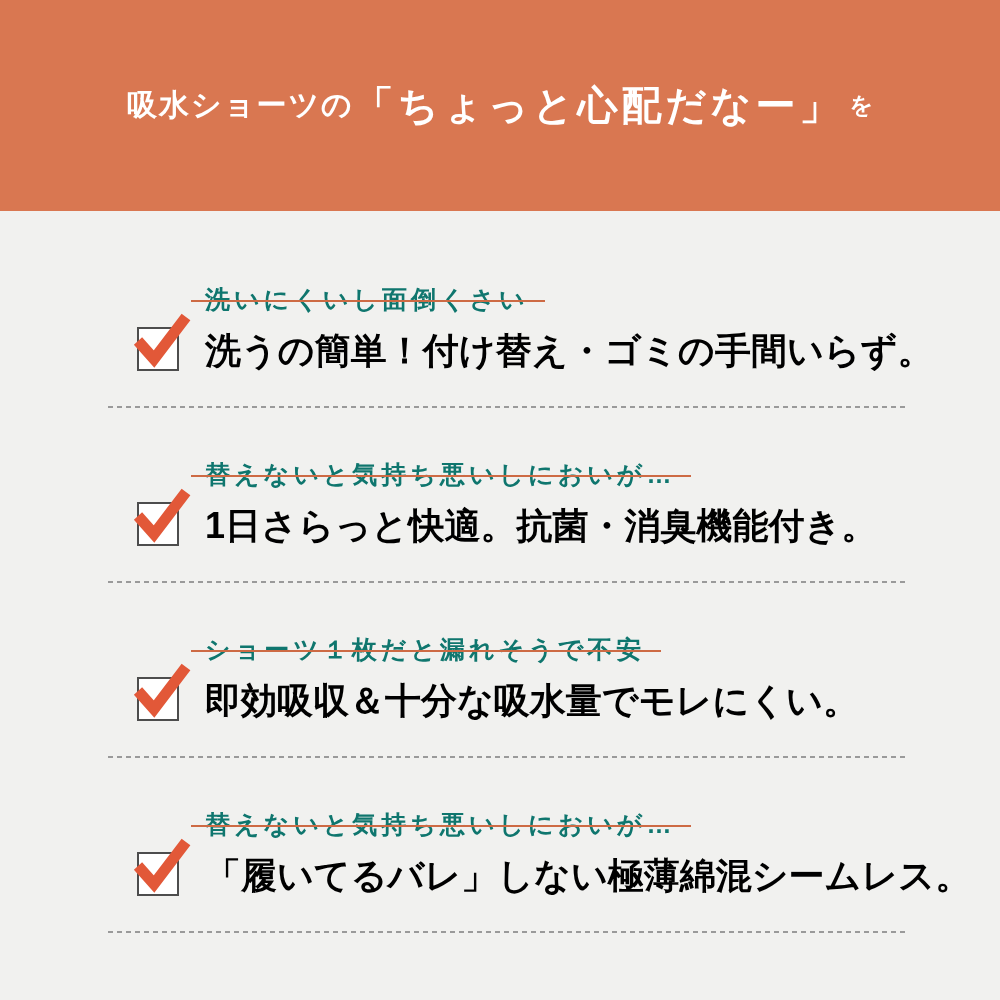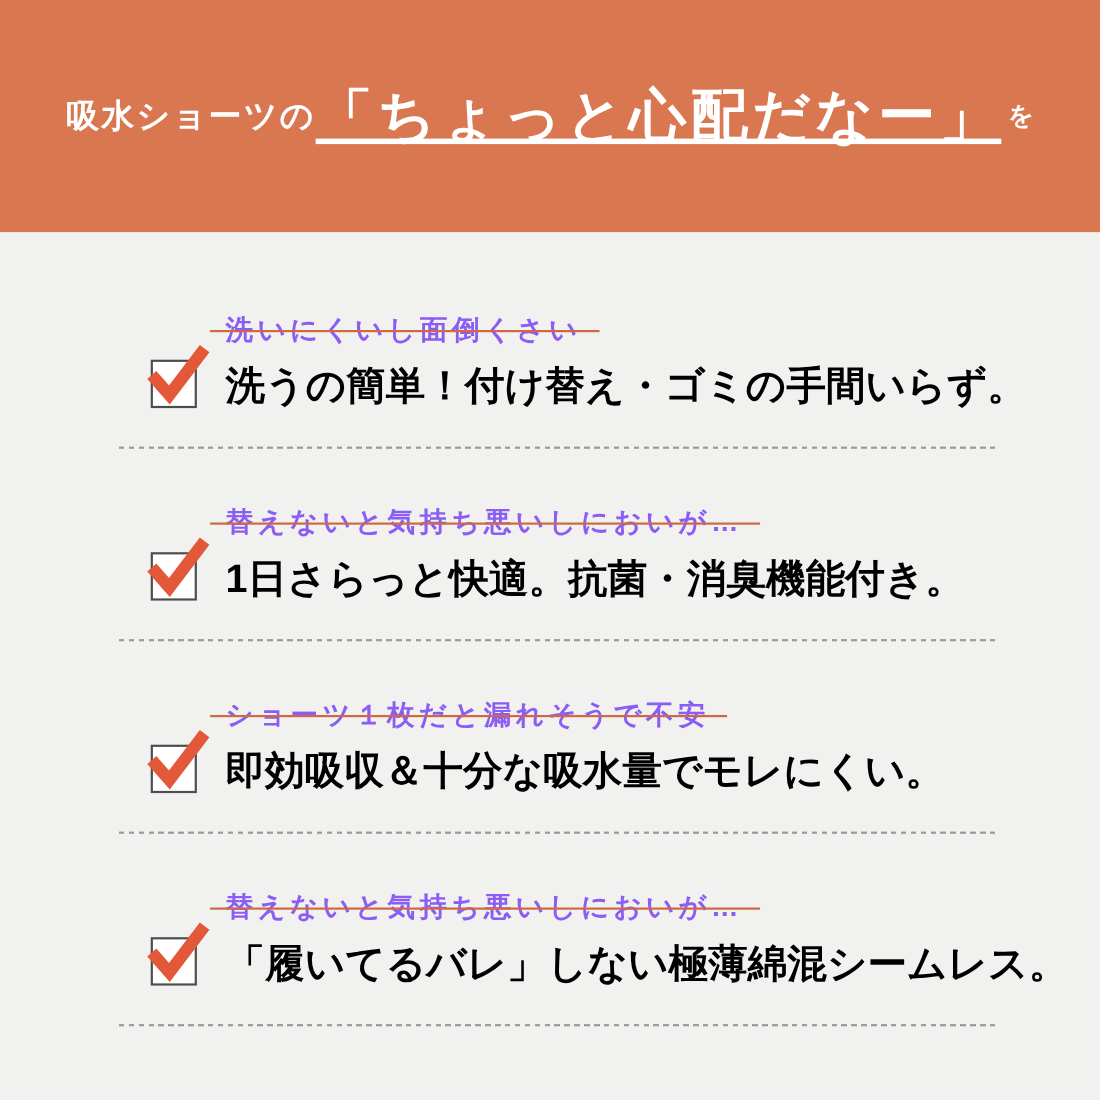--- a/index.html
+++ b/index.html
@@ -16,41 +16,41 @@
     position: absolute; left: 0; top: 0;
     width: 1000px; height: 211px;
     background: #d97751;
     color: #ffffff;
     display: flex; flex-direction: column;
     align-items: center; justify-content: center;
     gap: 10px;
   }
   .header .line { display: flex; align-items: center; white-space: nowrap; }
   .h-small  { font-size: 30px; font-weight: bold; letter-spacing: 2px; }
-  .h-big    { font-size: 52px; font-weight: bold; letter-spacing: 4px; text-decoration: underline; }
+  .h-big    { font-size: 40px; font-weight: bold; letter-spacing: 4px; }
   .h-tiny   { font-size: 23px; font-weight: bold; margin-left: 6px; }
   .h-big2   { font-size: 44px; font-weight: bold; letter-spacing: 6px; }
   .h-mid    { font-size: 27px; font-weight: bold; letter-spacing: 2px; }
   .h-brand  { font-size: 34px; font-weight: bold; letter-spacing: 1px; margin: 0 6px; }
 
   
   .content {
     position: absolute; left: 0; top: 211px;
     width: 1000px; height: 789px;
     padding-top: 70px;
   }
   .item { position: relative; height: 175px; }
 
   .strike-row {
     position: absolute; left: 205px; top: 2px;
     white-space: nowrap;
   }
   .strike-text {
     position: relative; display: inline-block;
-    font-size: 25px; color: #8b5cf6;
+    font-size: 25px; color: #0f766e;
     letter-spacing: 4px; font-weight: bold;
   }
   .strike-text::after {
     content: ""; position: absolute;
     left: -14px; right: -16px; top: 52%;
     height: 2px; background: #cd6a44;
   }
 
   .main-row {
     position: absolute; left: 137px; top: 40px;

